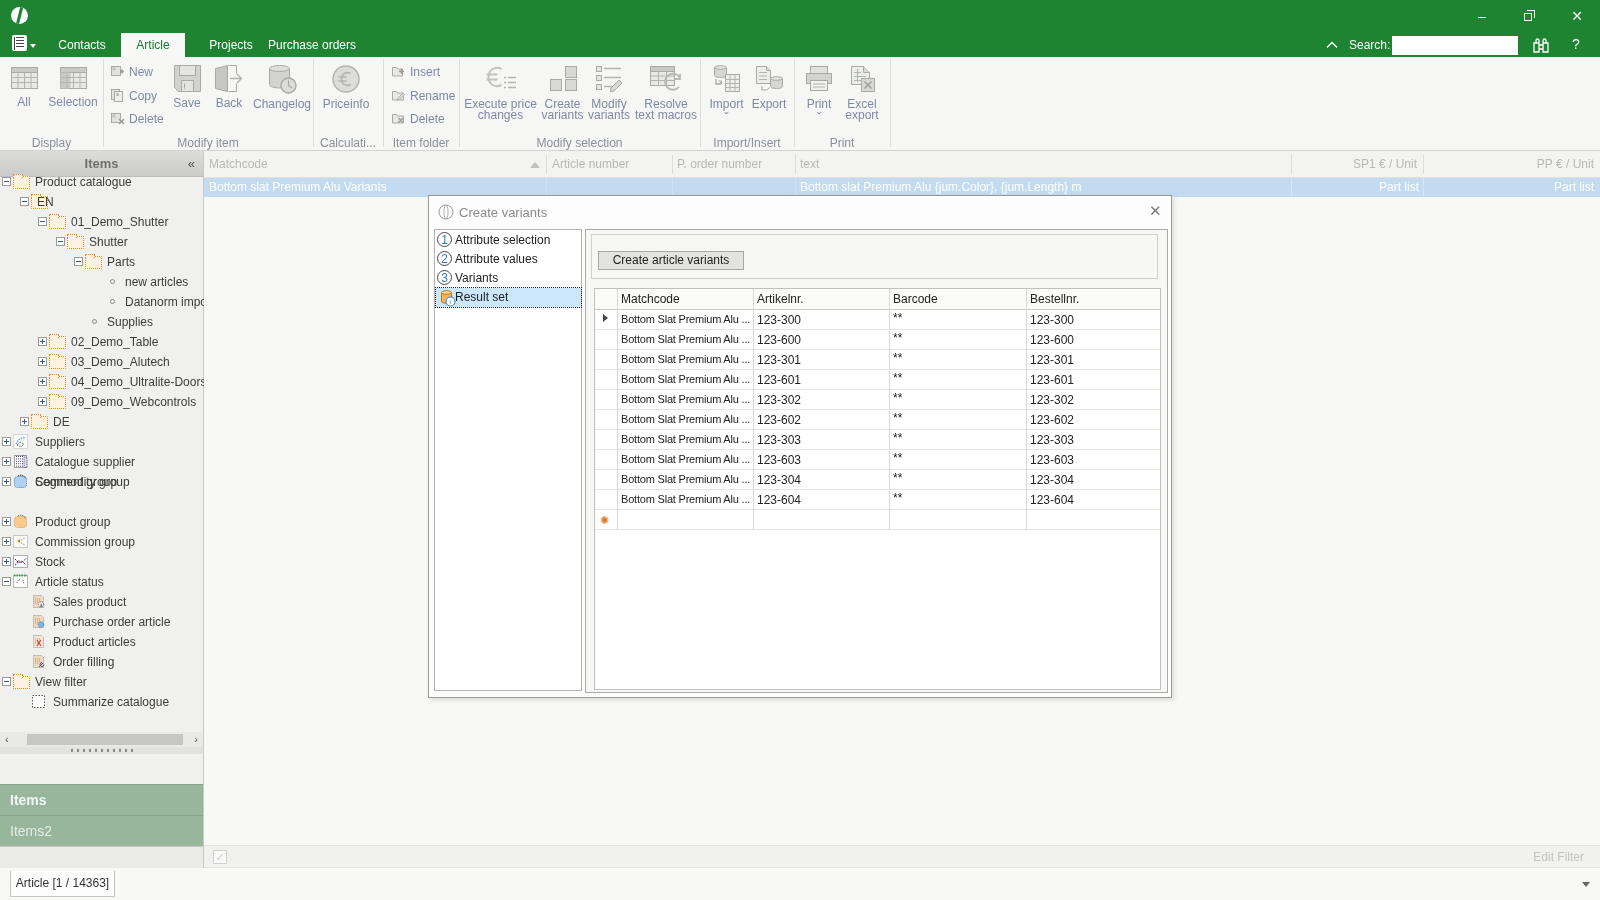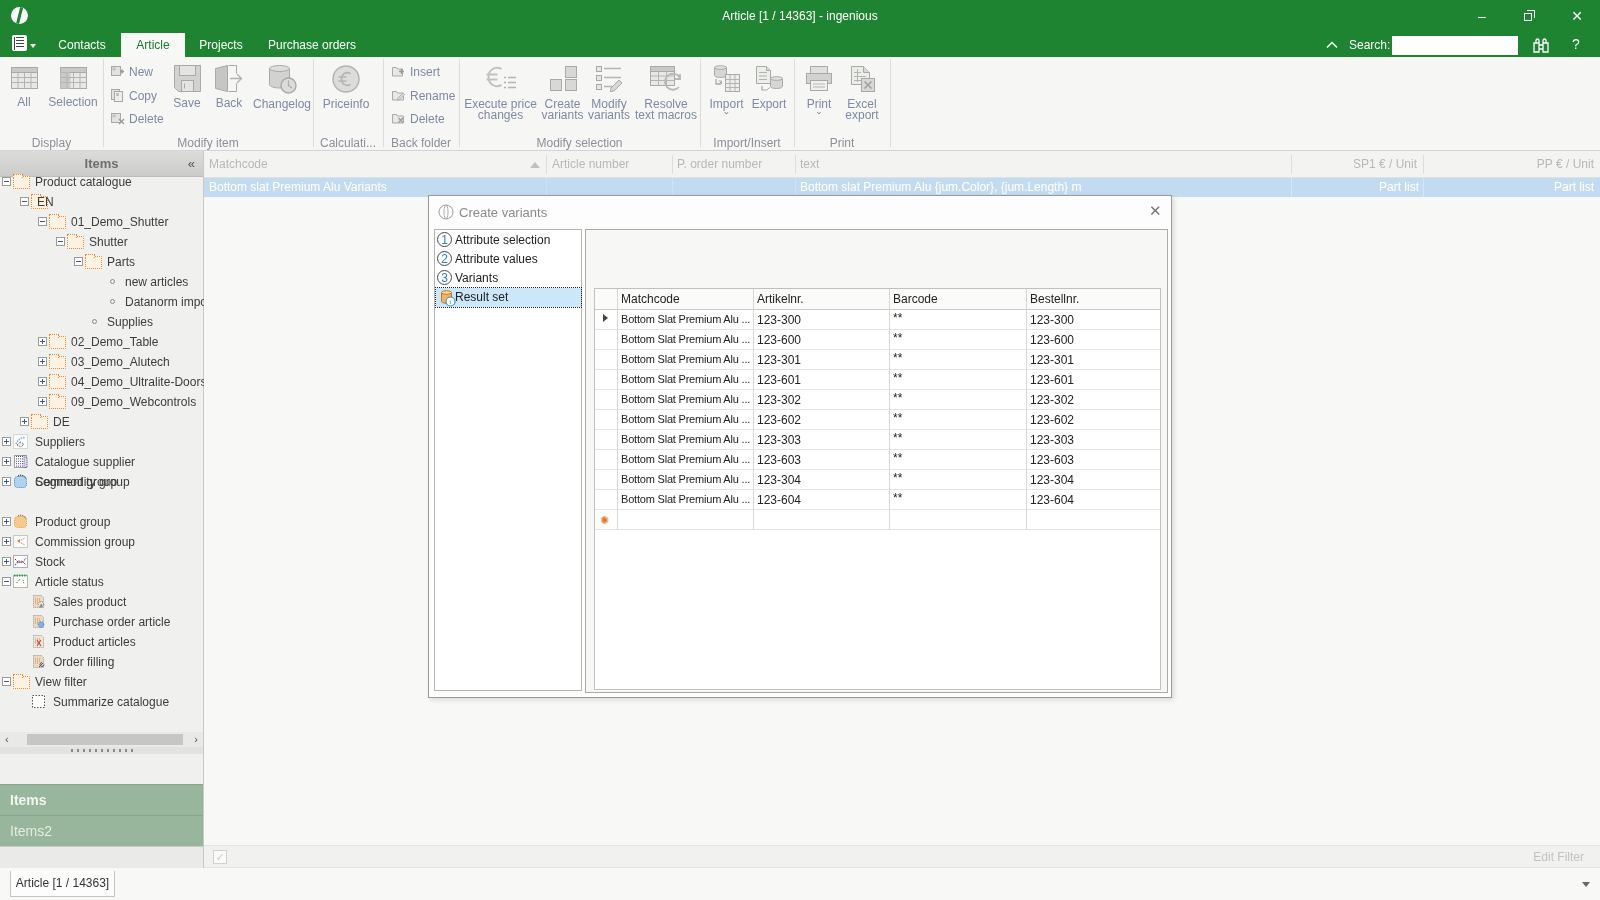--- a/index.html
+++ b/index.html
@@ -90,41 +90,40 @@
 #dlg-table { position:absolute; left:8px; top:58px; width:567px; height:402px; background:#fff; border:1px solid #c0c0be; }
 .dt-hdr { position:absolute; left:0; top:0; width:100%; height:21px; background:#fbfbf9; border-bottom:1px solid #c9c9c7; font-size:12px; color:#222; }
 .dt-row { position:absolute; left:0; width:100%; height:20px; border-bottom:1px solid #e4e4e2; font-size:12px; color:#222; }
 .dt-v { position:absolute; top:0; bottom:0; width:1px; background:#d8d8d6; }
 </style>
 </head>
 <body>
 
 <div id="titlebar">
   <div id="logo"></div>
-  <div id="title-text">Article [1 / 14363] - ingenious</div>
   <div class="winbtn" style="left:1459px;">–</div>
   <div class="winbtn" style="left:1505px;">
       <span style="position:absolute; left:19px; top:13px; width:8px; height:8px; border:1px solid #fff;"></span>
       <span style="position:absolute; left:22px; top:10px; width:8px; height:8px; border:1px solid #fff; border-left:none; border-bottom:none;"></span>
     </div>
   <div class="winbtn" style="left:1554px;">✕</div>
 </div>
 
 <div id="menubar">
   <div id="appmenu">
     <span class="b"></span>
     <span class="l" style="top:2px;"></span>
       <span class="l" style="top:5px;"></span>
       <span class="l" style="top:8px;"></span>
       <span class="l" style="top:11px;"></span>
   </div>
   <div id="menucaret"></div>
   <div class="menutab" style="left:48px; width:68px;">Contacts</div>
   <div class="menutab" id="tab-article" style="left:121px; width:64px;">Article</div>
-  <div class="menutab" style="left:190px; width:62px;">Projects</div>
+  <div class="menutab" style="left:200px; width:62px;">Projects</div>
   <div class="menutab" style="left:257px; width:110px;">Purchase orders</div>
   <svg id="srch-chev-svg" style="position:absolute; left:1326px; top:8px;" width="12" height="8" viewBox="0 0 12 8">
       <path d="M1 6.5L6 1.5l5 5" fill="none" stroke="#fff" stroke-width="1.4"></path>
     </svg>
   <div id="search-label">Search:</div>
   <div id="search-input"></div>
   <svg style="position:absolute; left:1532px; top:4px;" width="18" height="17" viewBox="0 0 18 17">
       <path d="M2 6h5v9H2zM11 6h5v9h-5zM7 8h4v4H7zM4 6V3.5a1.5 1.5 0 0 1 3 0V6M11 6V3.5a1.5 1.5 0 0 1 3 0V6" fill="none" stroke="#fff" stroke-width="1.3"></path>
     </svg>
   <div id="help-q">?</div>
@@ -217,21 +216,21 @@
       </svg>
       <span>Rename</span>
     </div>
   <div class="smallbtn" style="left:391px; top:54px;">
       <svg width="15" height="15" viewBox="0 0 15 15">
         <path d="M1.5 3.5h4l1 1.5h6v7h-11z" fill="#e8e8e6" stroke="#a9a9a7"></path>
         <path d="M7.5 7l4.5 4.5M12 7l-4.5 4.5" stroke="#9a9a98" stroke-width="1.3" fill="none"></path>
       </svg>
       <span>Delete</span>
     </div>
-  <div class="rlabel" style="left:383px; width:76px;">Back folder</div>
+  <div class="rlabel" style="left:383px; width:76px;">Item folder</div>
   <div class="rsep" style="left:459px;"></div>
 
   <div class="bigbtn" style="left:464px; width:73px;">
     <svg width="34" height="30" viewBox="0 0 34 30">
         <path d="M17.5 5c-7-3.5-13 1.5-13 8s6 11.5 13 8M2.5 10.5h11M2.5 15.5h11" fill="none" stroke="#c2c2c0" stroke-width="2"></path>
         <path d="M20 13.5h2M24 13.5h8M20 18.5h2M24 18.5h8M20 23.5h2M24 23.5h8" stroke="#b4b4b2" stroke-width="1.6" fill="none"></path>
       </svg>Execute price changes</div>
   <div class="bigbtn" style="left:539px; width:47px;">
     <svg width="30" height="30" viewBox="0 0 30 30">
         <rect x="17.5" y="2.5" width="11" height="11" fill="#d8d8d6" stroke="#a9a9a7"></rect>
@@ -557,20 +556,23 @@
         <svg style="position:absolute; left:3px; top:1px;" width="18" height="18" viewBox="0 0 18 18">
           <path d="M2.5 3.5v9c0 1 2.2 1.8 5 1.8s5-.8 5-1.8v-9" fill="#f4b45c" stroke="#c07820"></path>
           <ellipse cx="7.5" cy="3.5" rx="5" ry="1.8" fill="#fbd89c" stroke="#c07820"></ellipse>
           <circle cx="11.5" cy="12.5" r="4.5" fill="#fff" stroke="#3b8edc" stroke-width="1.2"></circle>
           <text x="10.3" y="15.3" font-size="7" fill="#3b8edc" font-family="Liberation Serif">i</text>
         </svg>
         <span class="txt">Result set</span>
       </div>
   </div>
   <div id="dlg-right">
+    <div id="dlg-topbox">
+        <div id="dlg-btn">Create article variants</div>
+      </div>
     <div id="dlg-table">
         <div class="dt-hdr">
           <span style="position:absolute; left:26px; top:3px;">Matchcode</span>
           <span style="position:absolute; left:162px; top:3px;">Artikelnr.</span>
           <span style="position:absolute; left:298px; top:3px;">Barcode</span>
           <span style="position:absolute; left:435px; top:3px;">Bestellnr.</span>
         </div>
         <div class="dt-row" style="top:21px;">
           <span style="position:absolute; left:8px; top:4px; width:0; height:0; border-top:4px solid transparent; border-bottom:4px solid transparent; border-left:5px solid #444;"></span>
           <span style="position:absolute; left:26px; top:3px; width:131px; overflow:hidden; white-space:nowrap; display:inline-block; font-size:11px; letter-spacing:-0.2px;">Bottom Slat Premium Alu ...</span>

